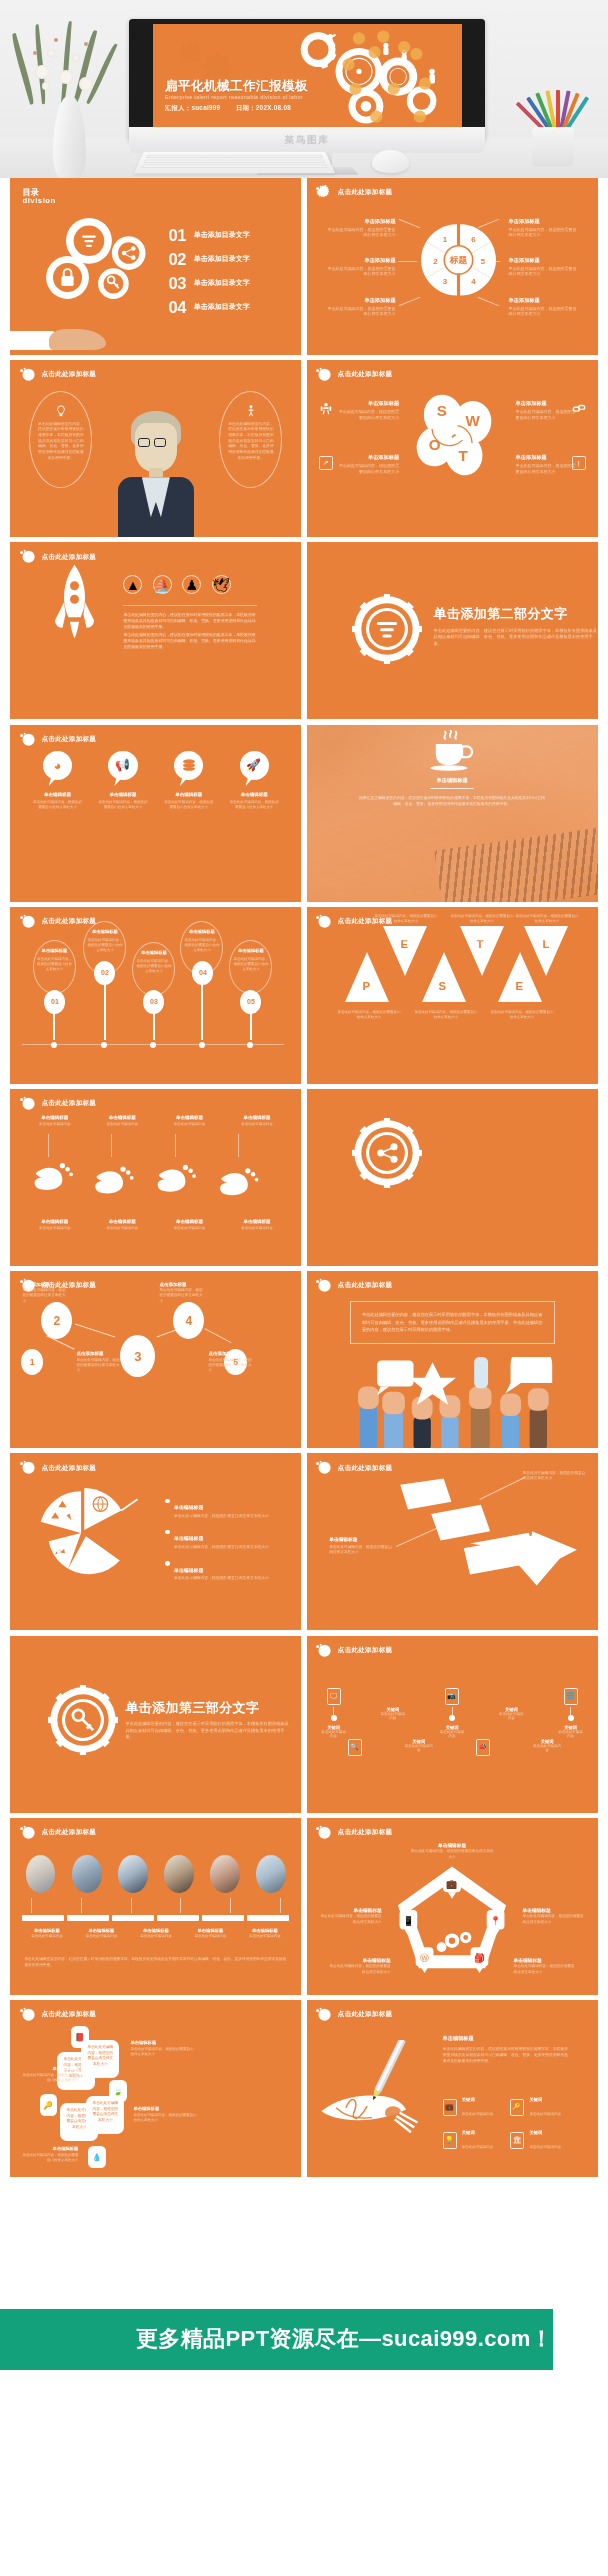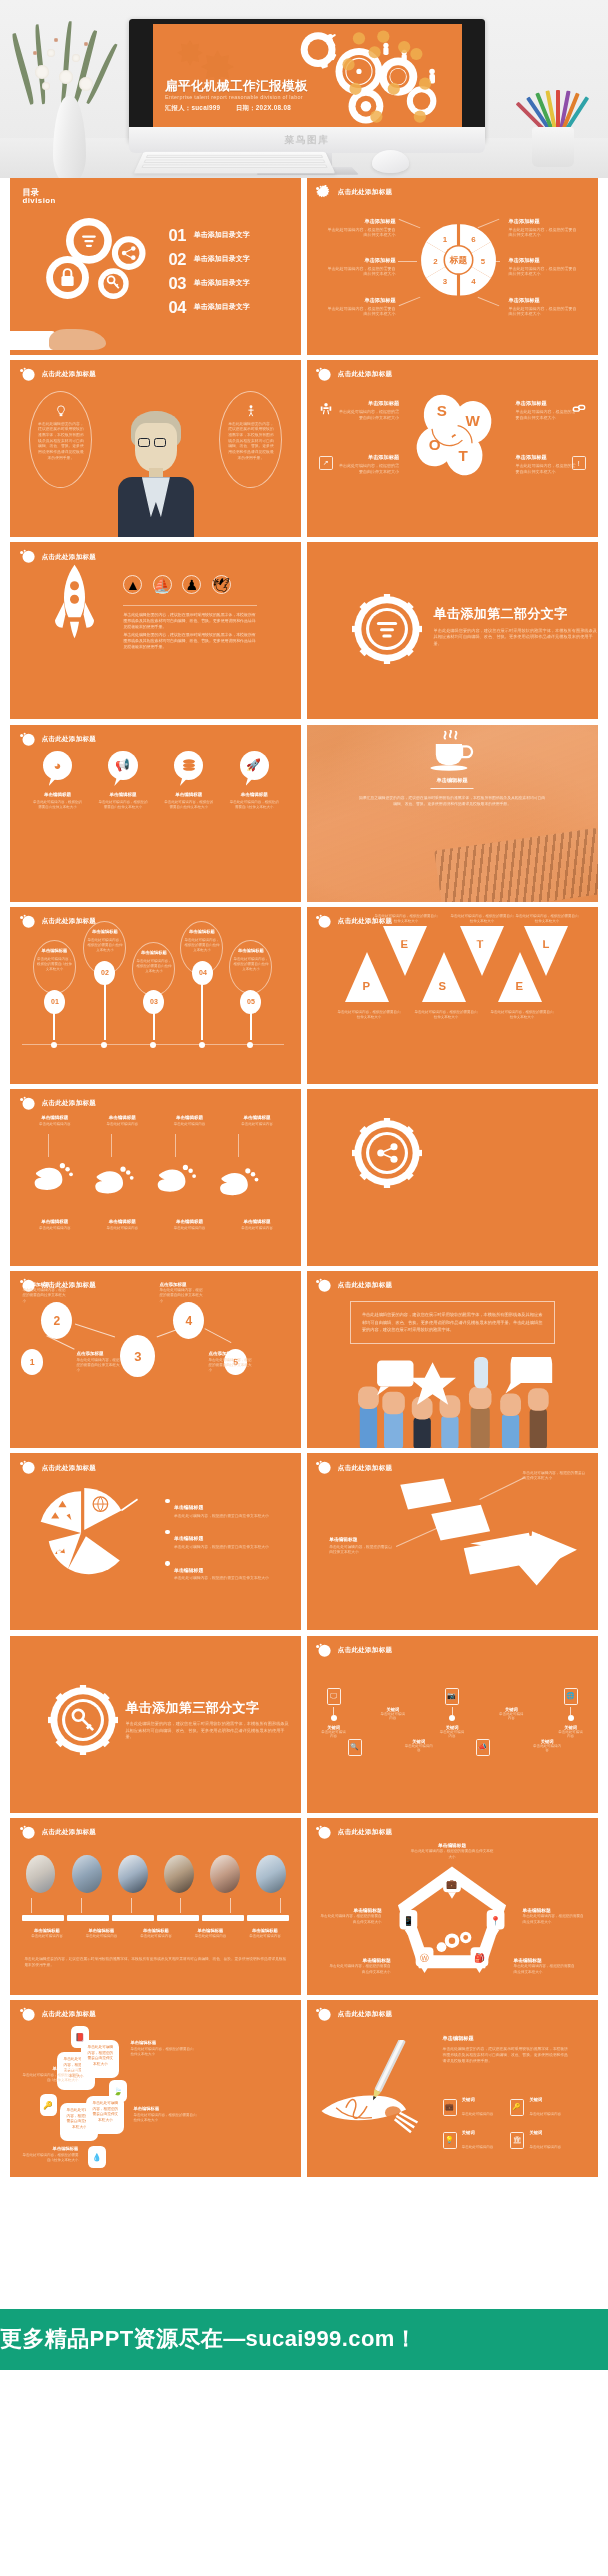--- a/index.html
+++ b/index.html
@@ -262,22 +262,22 @@
 
   
   .rsq { position:absolute; background:#fff; border-radius:7px; }
   .rsq .tx { position:absolute; inset:5.2px; color:#E8803A; font-size:3.7px; line-height:1.5; text-align:center; }
   .tag { position:absolute; width:17.4px; height:22.6px; background:#fff; border-radius:5.2px;
          display:flex; align-items:center; justify-content:center; color:#E8803A; font-size:7.8px;}
 
   
   .footer-gap { width:608px; height:132px; background:#fff; }
   .footer-teal {
-    width:608px; height:61px; background:#12A17A;
-    display:flex; align-items:center; justify-content:flex-start;
+    width:553px; height:61px; background:#12A17A;
+    display:flex; align-items:center; justify-content:flex-end;
   }
   .footer-teal span { color:#fff; font-size:22px; font-weight:bold; letter-spacing:0.4px; }
   .footer-green {
     width:608px; height:68px; background:#89C856;
     display:flex; align-items:center; justify-content:center;
   }
   .footer-green span { color:#fff; font-size:19px; font-weight:bold; letter-spacing:0.3px; }
   .footer-tail { width:608px; height:156px; background:#fff; }
 </style>
 </head>

